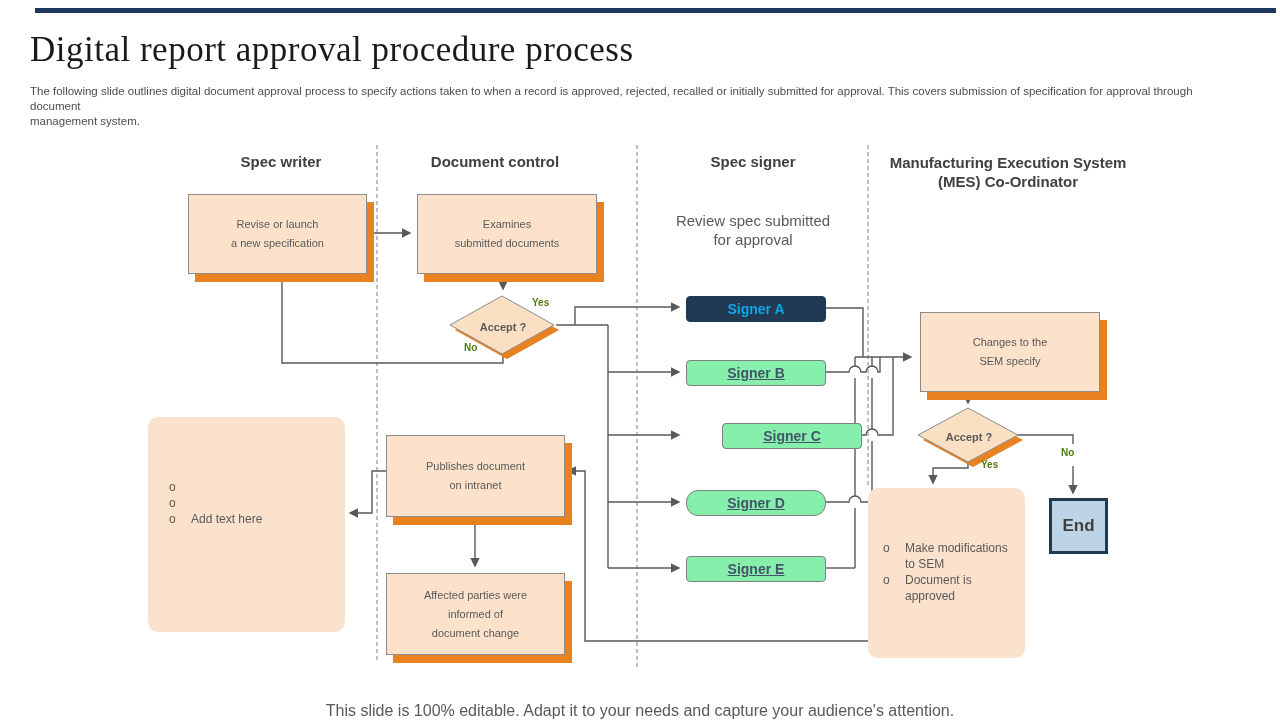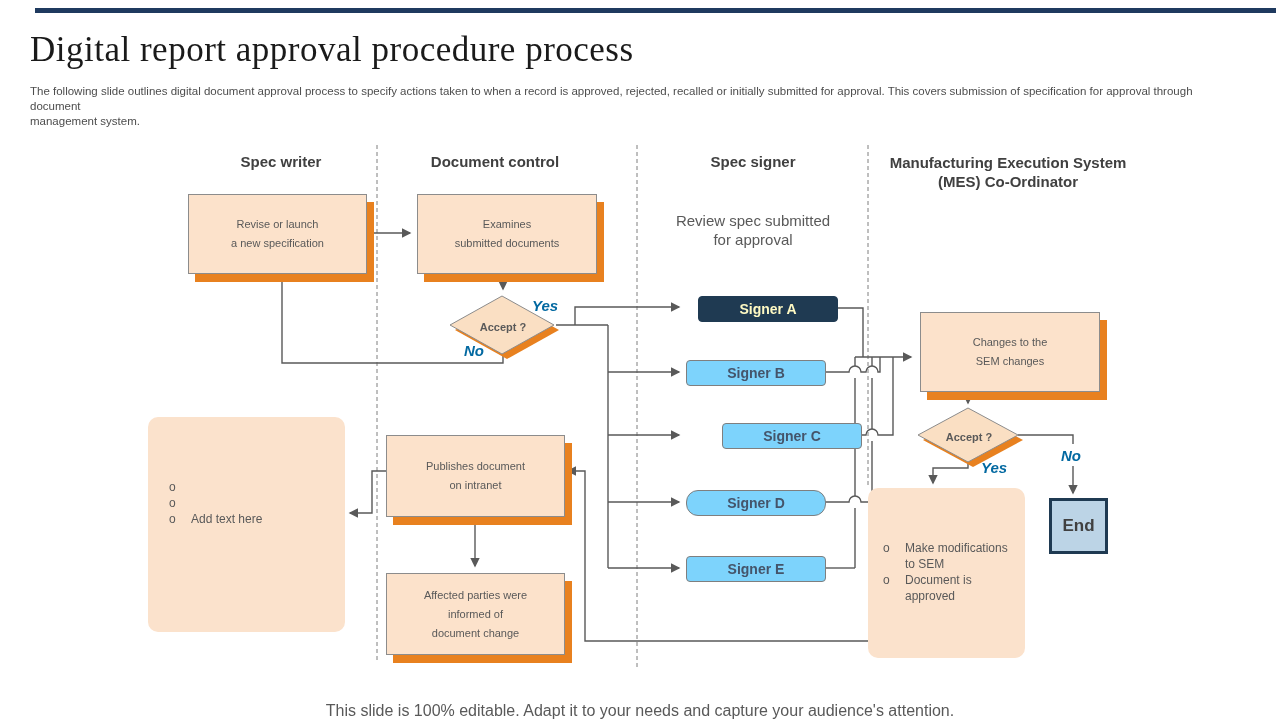--- a/index.html
+++ b/index.html
@@ -34,22 +34,22 @@
   #node-changes-sem{left:920px;top:312px;width:178px;height:78px;}
   #node-publishes{left:386px;top:435px;width:177px;height:80px;}
   #node-affected{left:386px;top:573px;width:177px;height:80px;}
   
   #review-note{left:655px;top:211px;width:196px;text-align:center;font-size:15px;line-height:19px;color:#595959;}
   
   .signer{
     display:flex;align-items:center;justify-content:center;
     width:138px;height:24px;border-radius:4px;font-weight:bold;font-size:14px;
   }
-  .signer-dark{background:#1F3A52;color:#fef9c3;border:1px solid #1F3A52;margin-left:12px;}
-  .signer-light{background:#7dd3fc;color:#44546A;border:1px solid #7f7f7f;}
+  .signer-dark{background:#1F3A52;color:#0ea5e9;border:1px solid #1F3A52;}
+  .signer-light{background:#86efac;color:#44546A;border:1px solid #7f7f7f;text-decoration:underline;}
   #signer-a{left:686px;top:296px;}
   #signer-b{left:686px;top:360px;}
   #signer-c{left:686px;top:423px;margin-left:36px;}
   #signer-d{left:686px;top:490px;border-radius:12px;}
   #signer-e{left:686px;top:556px;}
   
   .diamond-wrap{pointer-events:none;}
   .diamond-label{position:absolute;left:0;top:0;width:100%;height:100%;
     display:flex;align-items:center;justify-content:center;
     font-weight:bold;font-size:11px;color:#595959;}
@@ -61,21 +61,21 @@
   #notes-left .note-list{position:absolute;left:16px;top:62px;width:170px;}
   #notes-right{left:868px;top:488px;width:157px;height:170px;}
   #notes-right .note-list{position:absolute;left:10px;top:52px;width:140px;}
   .note-item{display:flex;margin-bottom:0;}
   .note-marker{width:22px;flex:0 0 22px;text-align:left;padding-left:5px;}
   
   #node-end{left:1049px;top:498px;width:53px;height:50px;background:#BCD4E6;
     border:3px solid #1F3A52;display:flex;align-items:center;justify-content:center;
     font-weight:bold;font-size:17px;color:#404040;}
   
-  .yn{font-weight:bold;font-size:15px;color:#0369a1;font-style:italic;}
+  .yn{font-weight:bold;font-size:10px;color:#4d7c0f;}
   #yes-1{left:532px;top:297px;}
   #no-1{left:464px;top:342px;}
   #yes-2{left:981px;top:459px;}
   #no-2{left:1061px;top:447px;}
   
   #connectors{left:0;top:0;width:1280px;height:720px;}
 </style>
 </head>
 <body>
 
@@ -129,21 +129,21 @@
     <path d="M868 641 H585 V471 H568" marker-end="url(#arrow)"></path>
     <path d="M386 471 H372 V513 H350" marker-end="url(#arrow)"></path>
   </g>
 </svg>
 
 <div class="abs pbox prewrap" id="node-revise">Revise or launch
 a new specification</div>
 <div class="abs pbox prewrap" id="node-examines">Examines
 submitted documents</div>
 <div class="abs pbox prewrap" id="node-changes-sem">Changes to the
-SEM changes</div>
+SEM specify</div>
 <div class="abs pbox prewrap" id="node-publishes">Publishes document
 on intranet</div>
 <div class="abs pbox prewrap" id="node-affected">Affected parties were
 informed of
 document change</div>
 
 <div class="abs prewrap" id="review-note">Review spec submitted
 for approval</div>
 
 <div class="abs diamond-wrap" id="diamond-accept1">

